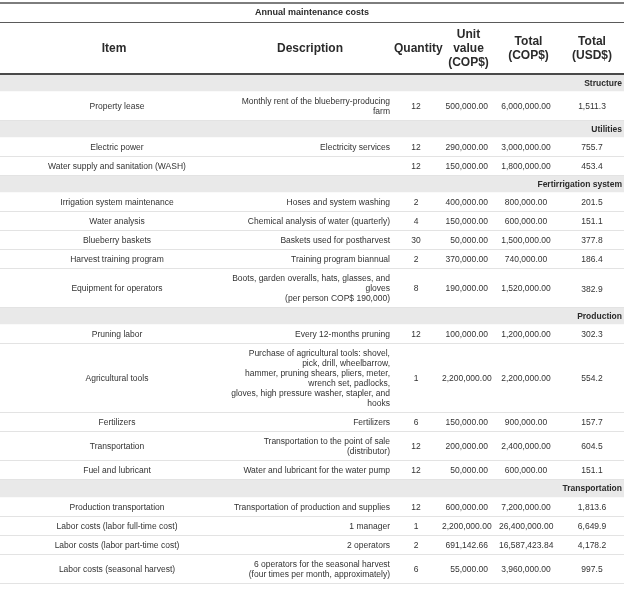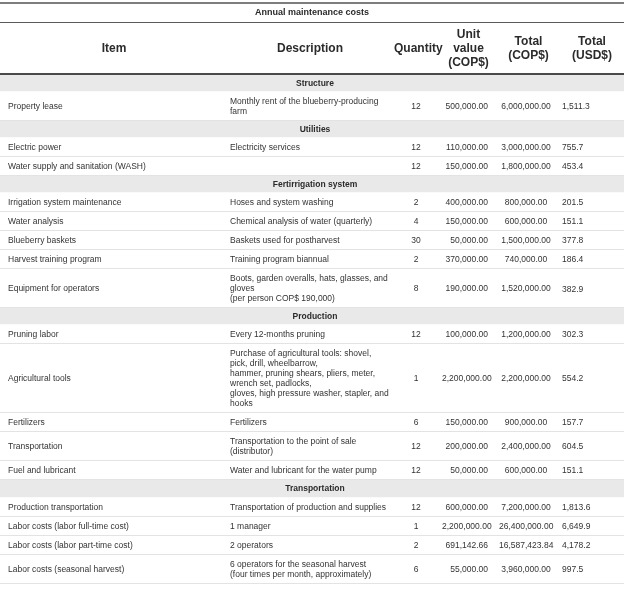--- a/index.html
+++ b/index.html
@@ -43,36 +43,36 @@
     vertical-align: middle;
     padding: 4px 2px;
     white-space: pre-line;
     border-bottom: 2px solid #4a4a4a;
     font-size: 12px;
   }
   tr.section-row td {
     background: #e9e9e9;
     font-weight: bold;
     color: #2b2b2b;
-    text-align: center;
+    text-align: right;
     padding: 3px 2px 3px 8px;
     border-top: 1px solid #fafafa;
     border-bottom: 1px solid #fafafa;
   }
   tr.item-row td {
     border-bottom: 1px solid #e3e3e3;
     padding: 4px 2px;
     vertical-align: middle;
   }
-  td.cell-item { text-align: left; padding-left: 8px !important; }
-  td.cell-desc { text-align: left; white-space: pre-line; }
+  td.cell-item { text-align: center; padding-left: 8px !important; }
+  td.cell-desc { text-align: right; white-space: pre-line; }
   td.cell-qty  { text-align: center; }
   td.cell-unit { text-align: right; padding-right: 9px !important; }
   td.cell-cop  { text-align: center; padding-right: 7px !important; }
-  td.cell-usd  { text-align: left; margin-top: 42px; }
+  td.cell-usd  { text-align: center; margin-top: 42px; }
   td.usd-low   { vertical-align: bottom; padding-bottom: 3px !important; }
 </style>
 </head>
 <body>
 
 <div class="table-wrap">
   <table>
     <colgroup>
       <col class="c-item">
         <col class="c-desc">
@@ -109,21 +109,21 @@
           <td class="cell-cop">6,000,000.00</td>
           <td class="cell-usd">1,511.3</td>
         </tr>
         <tr class="section-row">
           <td class="cell-section" colspan="6">Utilities</td>
         </tr>
         <tr class="item-row">
           <td class="cell-item">Electric power</td>
           <td class="cell-desc">Electricity services</td>
           <td class="cell-qty">12</td>
-          <td class="cell-unit">110,000.00</td>
+          <td class="cell-unit">290,000.00</td>
           <td class="cell-cop">3,000,000.00</td>
           <td class="cell-usd">755.7</td>
         </tr>
         <tr class="item-row">
           <td class="cell-item">Water supply and sanitation (WASH)</td>
           <td class="cell-desc"></td>
           <td class="cell-qty">12</td>
           <td class="cell-unit">150,000.00</td>
           <td class="cell-cop">1,800,000.00</td>
           <td class="cell-usd">453.4</td>

